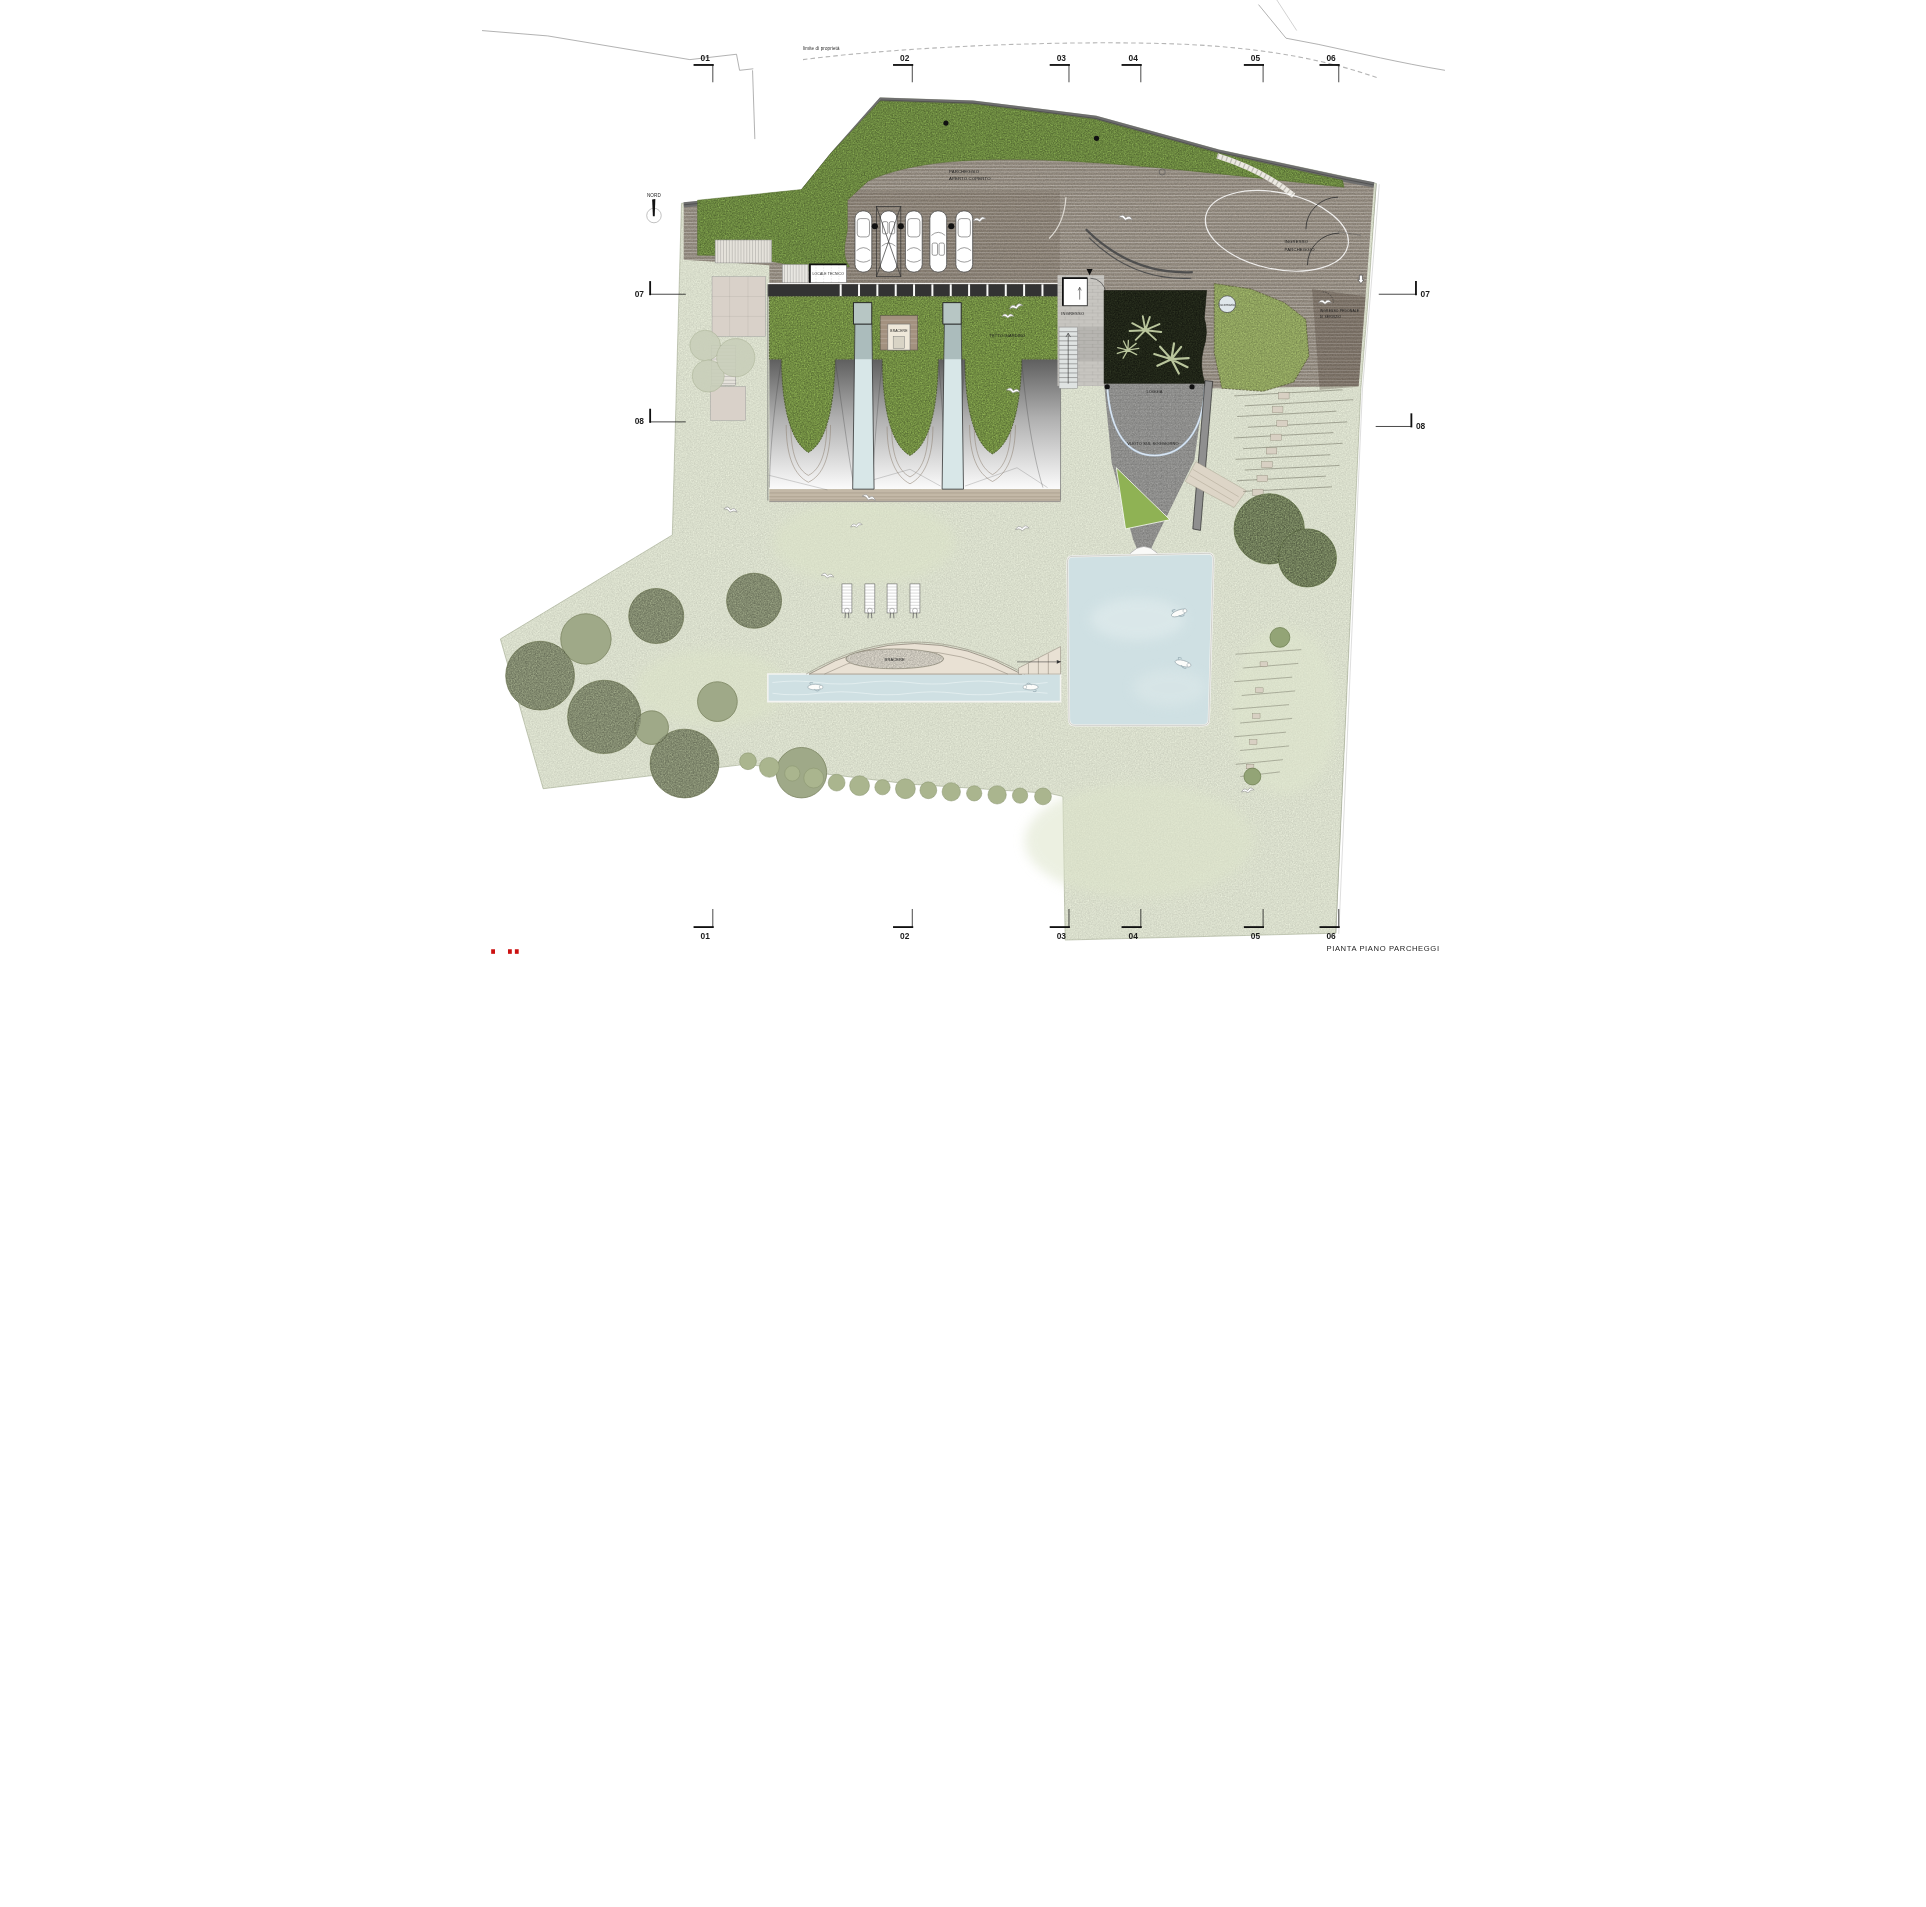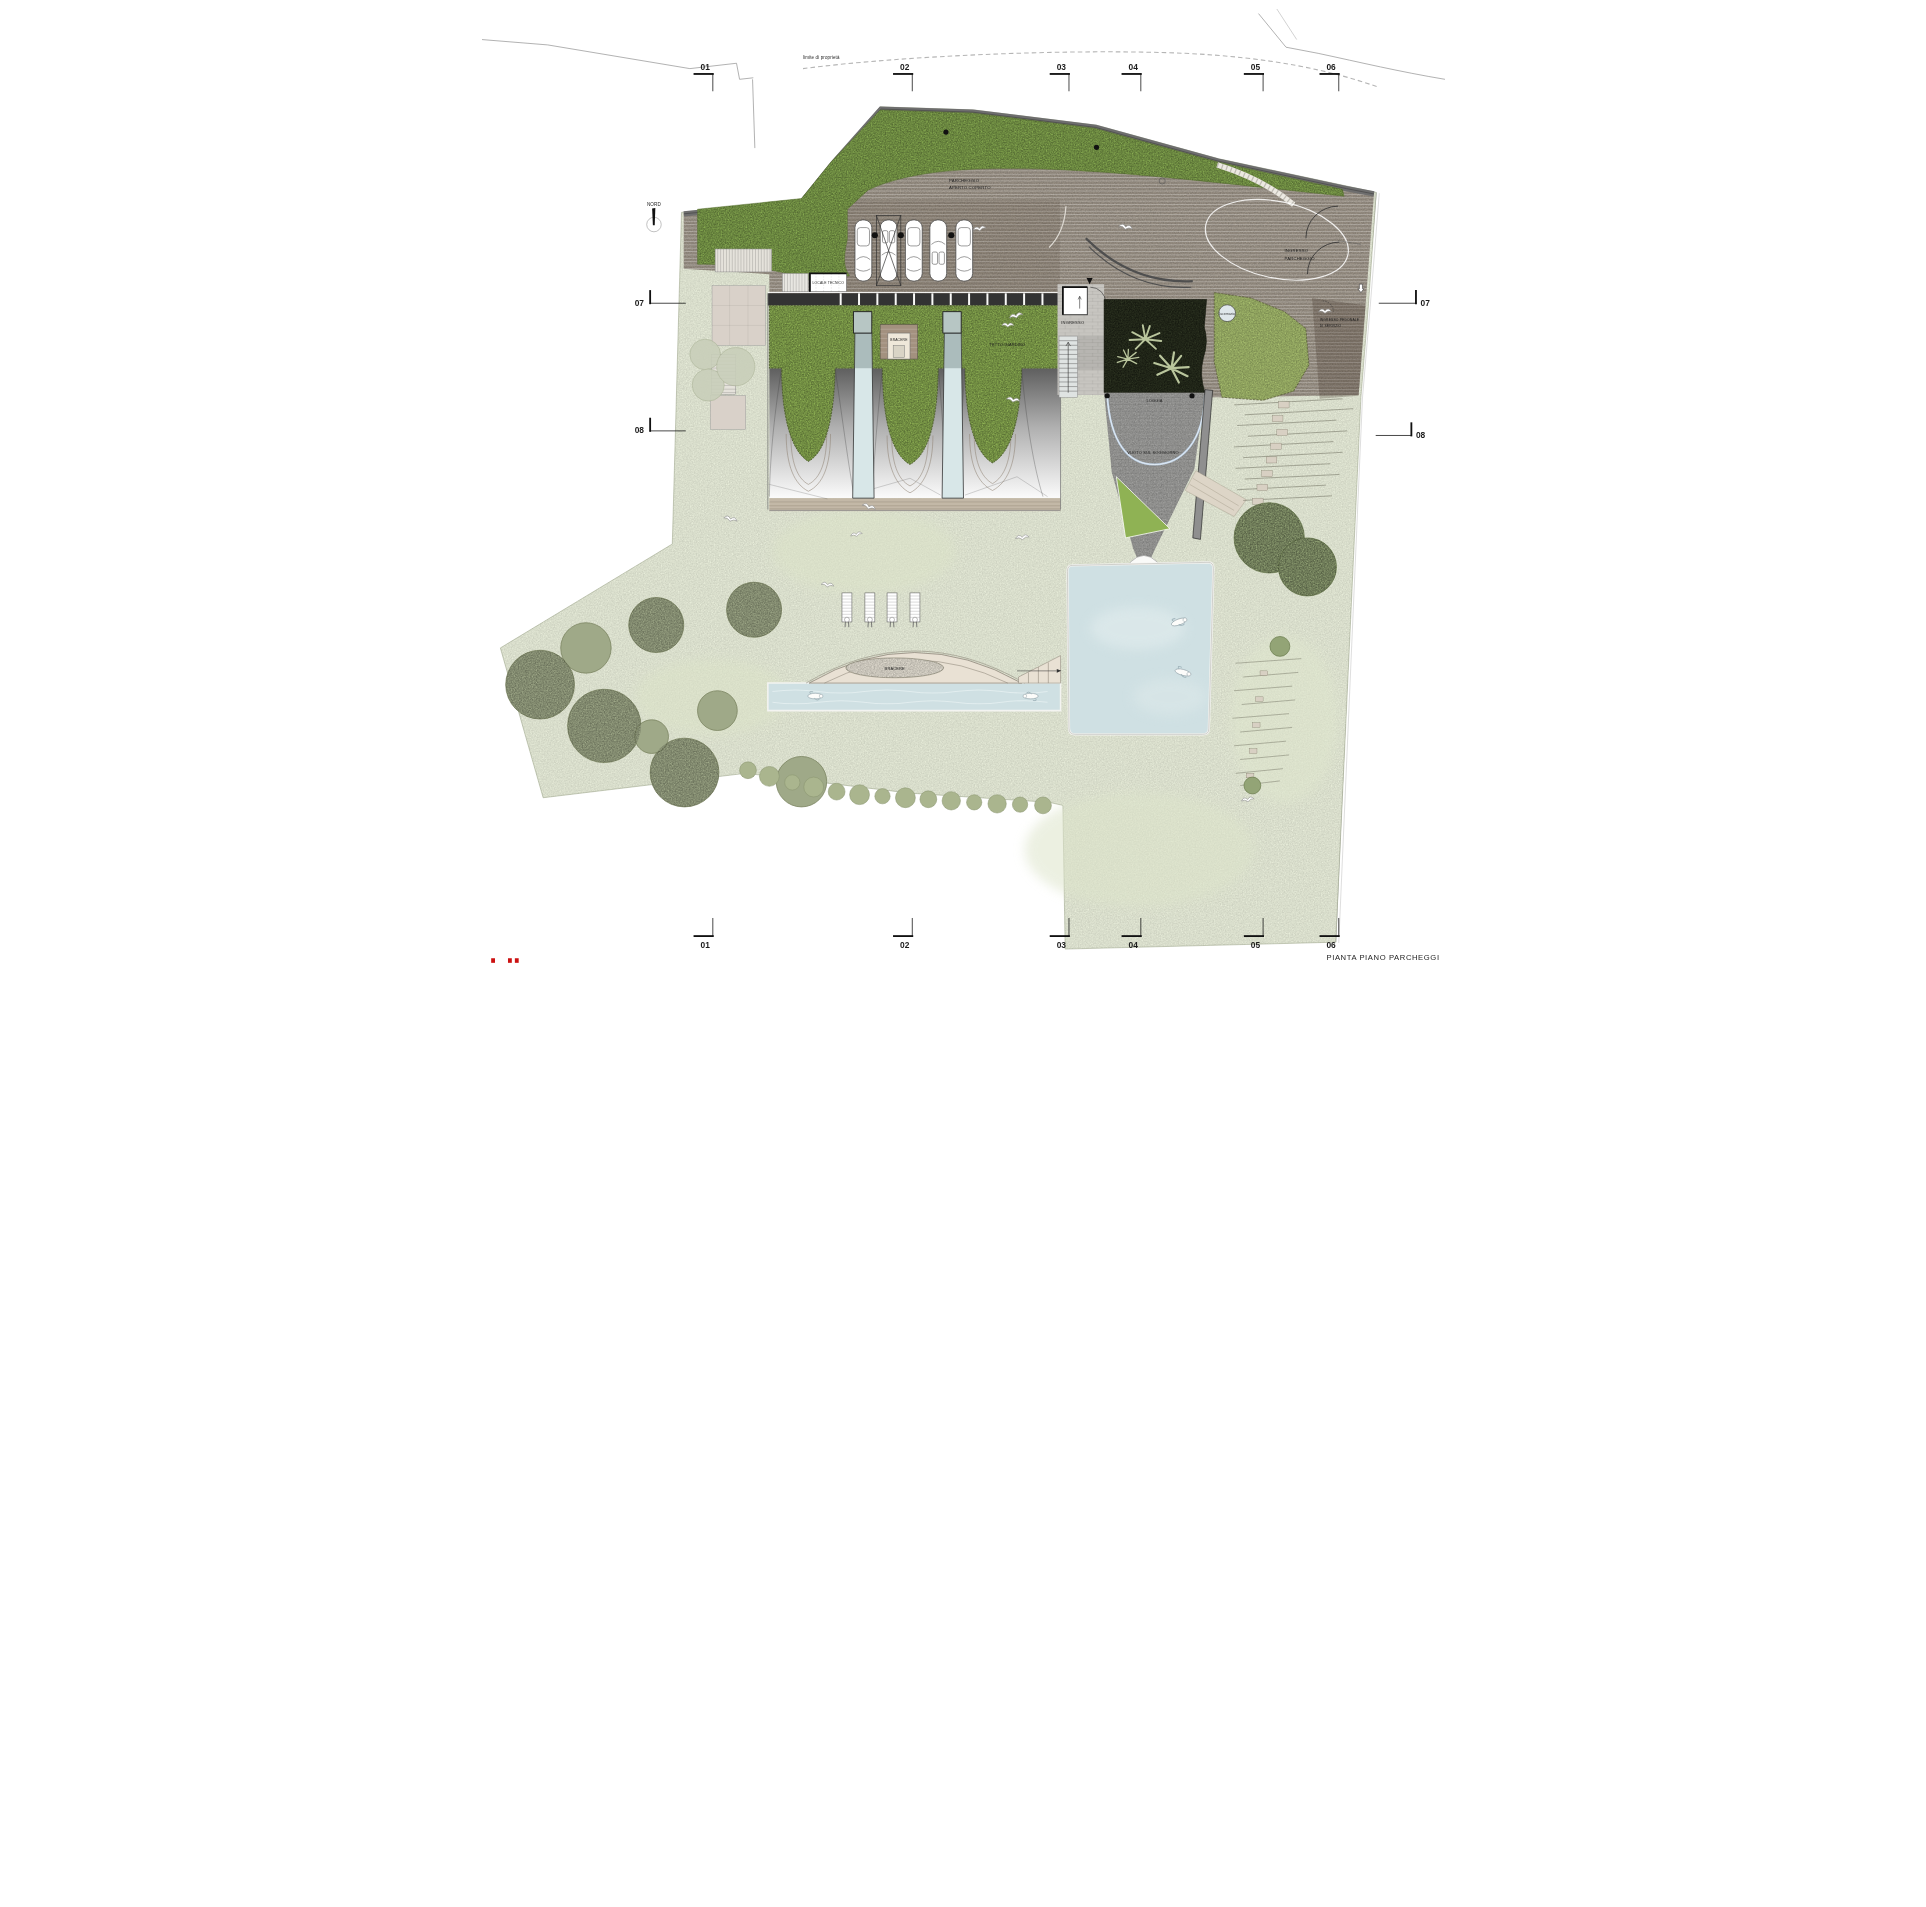--- a/index.html
+++ b/index.html
@@ -1,16 +1,16 @@
 <!DOCTYPE html>
 <html style="font-size:8.2px"><head>
 <meta charset="utf-8">
 <style>
   html,body{margin:0;padding:0;background:#ffffff;}
-  .stage{width:100%;max-width:963px;margin:9px auto;}
+  .stage{width:100%;max-width:963px;margin:0 auto;}
   svg{display:block;width:100%;height:auto;background:#ffffff;}
   text{font-family:"Liberation Sans","DejaVu Sans",sans-serif;fill:#1c1c1c;}
   .lbl{letter-spacing:.2px;}
   .grid-num{font-weight:bold;font-size:11px;}
   .title-txt{font-size:10px;letter-spacing:.8px;}
 </style>
 </head>
 <body>
 
 <div class="stage">

